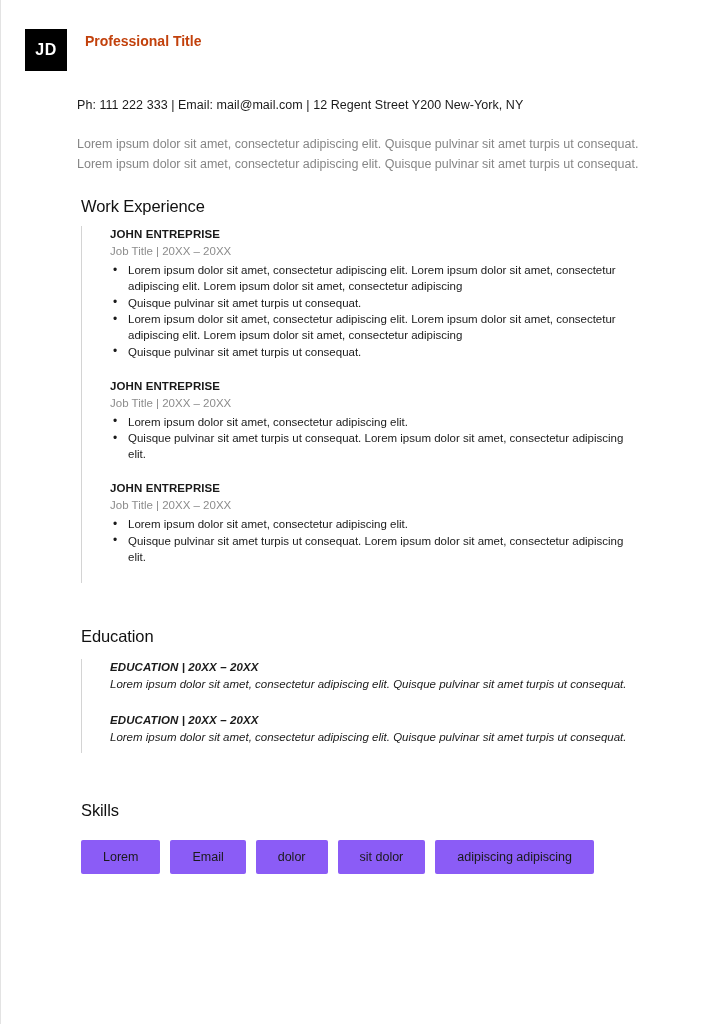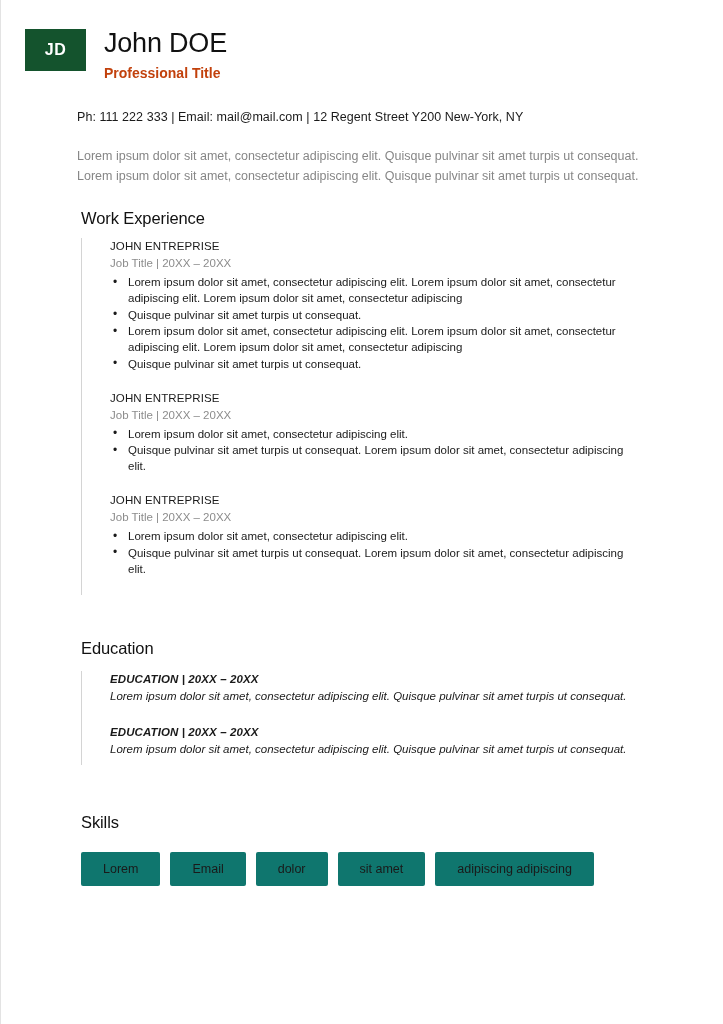--- a/index.html
+++ b/index.html
@@ -24,23 +24,23 @@
     position: relative;
   }
 
   
   .header {
     display: flex;
     align-items: flex-start;
     padding: 27px 0 0 24px;
   }
   .monogram {
-    width: 61px;
+    width: 42px;
     height: 42px;
-    background: #14532d;
+    background: #000000;
     color: #ffffff;
     font-size: 16px;
     font-weight: bold;
     letter-spacing: 0.4px;
     display: flex;
     align-items: center;
     justify-content: center;
     flex: 0 0 auto;
     margin-top: 2px;
   }
@@ -96,21 +96,21 @@
   .work-section { margin-top: 23px; }
   .work-section .entries { margin-top: 10px; padding-bottom: 18px; }
   .edu-section { margin-top: 44px; }
   .edu-section .entries { margin-top: 13px; padding-bottom: 8px; font-style: italic; }
   .skills-section { margin-top: 48px; }
 
   .entry { margin-bottom: 18px; }
   .entry:last-child { margin-bottom: 0; }
   .entry-org {
     font-size: 11.5px;
-    font-weight: normal;
+    font-weight: bold;
     color: #1a1a1a;
     letter-spacing: 0.1px;
     line-height: 16px;
   }
   .entry-meta {
     font-size: 11.5px;
     color: #8c8c8c;
     line-height: 16px;
     margin-top: 1px;
   }
@@ -154,38 +154,37 @@
   }
 
   
   .chips {
     display: flex;
     flex-wrap: wrap;
     gap: 10px;
     margin-top: 20px;
   }
   .chip {
-    background: #0f766e;
+    background: #8b5cf6;
     border-radius: 2px;
     font-size: 12.5px;
     color: #1a1a1a;
     padding: 9px 22px;
     line-height: 16px;
     white-space: nowrap;
   }
 </style>
 </head>
 <body>
 
 <div class="page">
 
   <div class="header">
     <div class="monogram">JD</div>
     <div class="identity">
-      <h1 class="name">John DOE</h1>
       <div class="prof-title">Professional Title</div>
     </div>
   </div>
 
   <div class="contact">Ph: 111 222 333 | Email: mail@mail.com | 12 Regent Street Y200 New-York, NY</div>
 
   <div class="summary">Lorem ipsum dolor sit amet, consectetur adipiscing elit. Quisque pulvinar sit amet turpis ut consequat. Lorem ipsum dolor sit amet, consectetur adipiscing elit. Quisque pulvinar sit amet turpis ut consequat.</div>
 
   <div class="section work-section">
     <div class="section-title">Work Experience</div>
@@ -236,18 +235,18 @@
       </div>
     </div>
   </div>
 
   <div class="section skills-section">
     <div class="section-title">Skills</div>
     <div class="chips">
       <span class="chip">Lorem</span>
       <span class="chip">Email</span>
       <span class="chip">dolor</span>
-      <span class="chip">sit amet</span>
+      <span class="chip">sit dolor</span>
       <span class="chip">adipiscing adipiscing</span>
     </div>
   </div>
 
 </div>
 
 </body></html>

